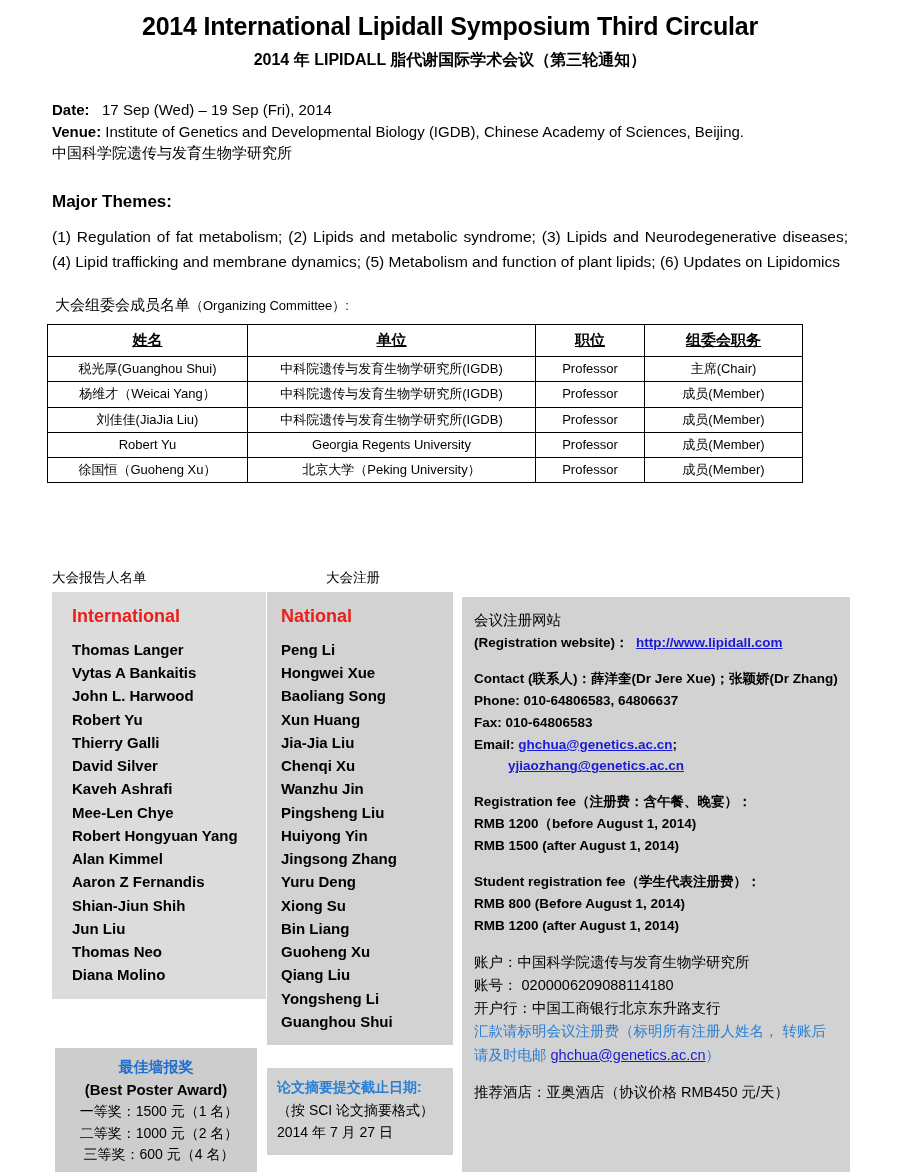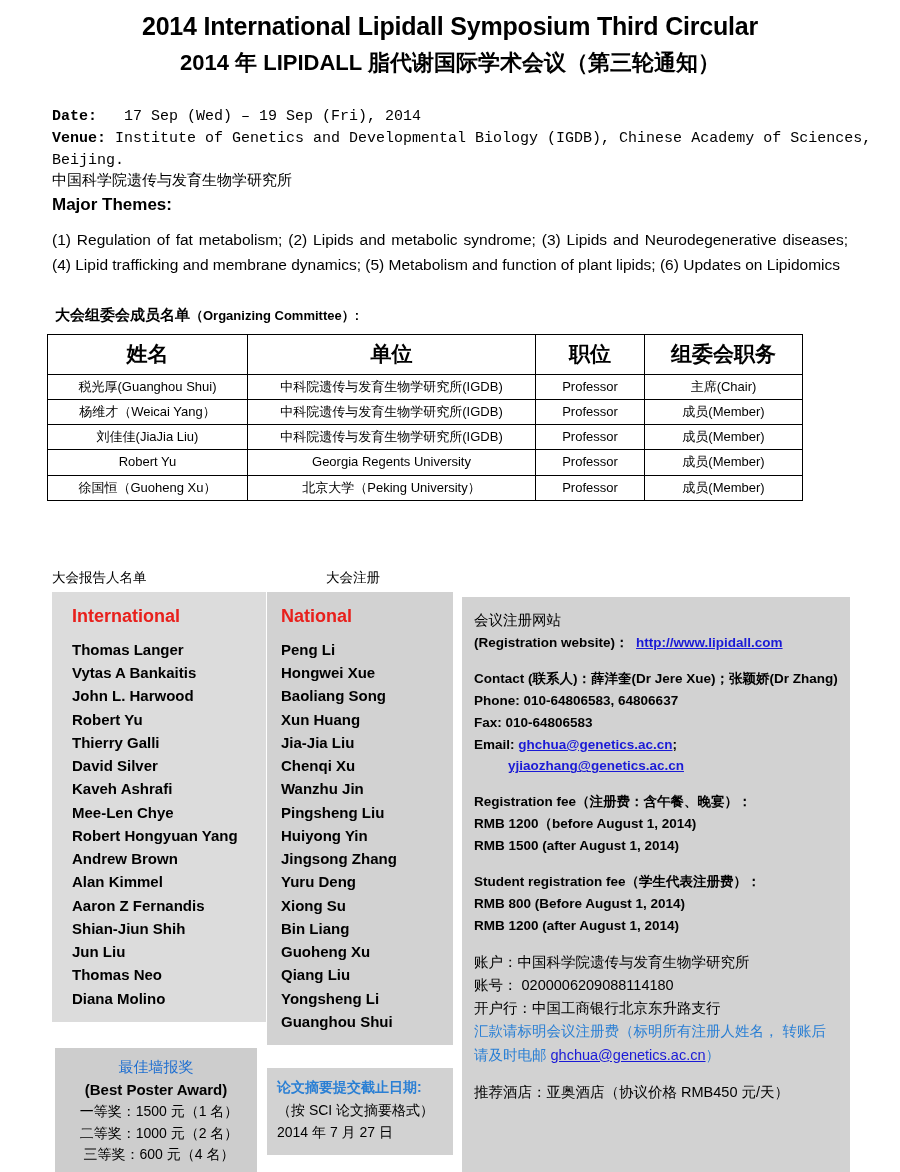--- a/index.html
+++ b/index.html
@@ -17,58 +17,58 @@
   .title-en{
     text-align:center;
     font-size:25px;
     font-weight:bold;
     letter-spacing:-0.2px;
     margin:12px 0 0 0;
     line-height:1.15;
   }
   .title-cn{
     text-align:center;
-    font-size:22px;
+    font-size:16px;
     font-weight:bold;
     margin:9px 0 0 0;
     line-height:1.2;
   }
 
   
-  .meta{margin:30px 4px 0 52px;font-size:15px;line-height:1.45;font-family:Liberation Mono, monospace;}
+  .meta{margin:30px 4px 0 52px;font-size:15px;line-height:1.45;}
   .meta b{font-weight:bold;}
   .meta .cn{font-size:15px;}
 
   
-  .themes-head{margin:2px 0 0 52px;font-size:17px;font-weight:bold;}
+  .themes-head{margin:28px 0 0 52px;font-size:17px;font-weight:bold;}
   .themes-body{
     margin:12px 52px 0 52px;
     font-size:15.5px;
     line-height:1.62;
     text-align:justify;
   }
 
   
-  .committee-head{margin:29px 0 0 55px;font-size:15px;font-weight:bold;}
+  .committee-head{margin:22px 0 0 55px;font-size:15px;font-weight:normal;}
   .committee-head .small{font-size:13px;}
   table.committee{
     border-collapse:collapse;
     margin:9px 0 0 47px;
     width:755px;
     table-layout:fixed;
   }
   table.committee td,table.committee th{
     border:1.5px solid #000;
     text-align:center;
     vertical-align:middle;
     font-size:13px;
     padding:4px 2px;
     line-height:1.25;
   }
-  table.committee th{font-size:21px;font-weight:bold;padding:6px 2px;}
+  table.committee th{font-size:15px;font-weight:bold;padding:6px 2px;text-decoration:underline;}
   .c1{width:200px;} .c2{width:288px;} .c3{width:109px;} .c4{width:158px;}
 
   
   .lower{position:absolute;left:0;top:558px;width:900px;height:614px;}
 
   .col-label{
     font-size:13.5px;
     font-weight:normal;
     margin:0 0 6px 0;
     line-height:1.2;
@@ -93,21 +93,21 @@
   }
 
   
   .box-award{
     position:absolute;left:55px;top:478px;width:202px;
     background:#cdcdcd;
     padding:8px 0 10px 0;
     box-sizing:border-box;
     text-align:center;
   }
-  .award-title{color:#1f6fd0;font-size:15px;font-weight:normal;line-height:1.5;}
+  .award-title{color:#1f6fd0;font-size:15px;font-weight:bold;line-height:1.5;}
   .award-sub{font-size:15px;font-weight:bold;line-height:1.5;}
   .award-line{font-size:14px;line-height:1.55;text-align:center;padding-left:6px;}
 
   
   .col-natl{position:absolute;left:267px;top:0;width:196px;}
   .box-natl{width:186px;padding:14px 0 12px 14px;box-sizing:border-box;background:#d2d2d2;}
 
   
   .box-abs{
     position:absolute;left:267px;top:498px;width:186px;
@@ -218,21 +218,20 @@
         <div class="heading-red">International</div>
         <div class="name">Thomas Langer</div>
         <div class="name">Vytas A Bankaitis</div>
         <div class="name">John L. Harwood</div>
         <div class="name">Robert Yu</div>
         <div class="name">Thierry Galli</div>
         <div class="name">David Silver</div>
         <div class="name">Kaveh Ashrafi</div>
         <div class="name">Mee-Len Chye</div>
         <div class="name">Robert Hongyuan Yang</div>
-        <div class="name">Andrew Brown</div>
         <div class="name">Alan Kimmel</div>
         <div class="name">Aaron Z Fernandis</div>
         <div class="name">Shian-Jiun Shih</div>
         <div class="name">Jun Liu</div>
         <div class="name">Thomas Neo</div>
         <div class="name">Diana Molino</div>
       </div>
     </div>
 
     <div class="box-award">

